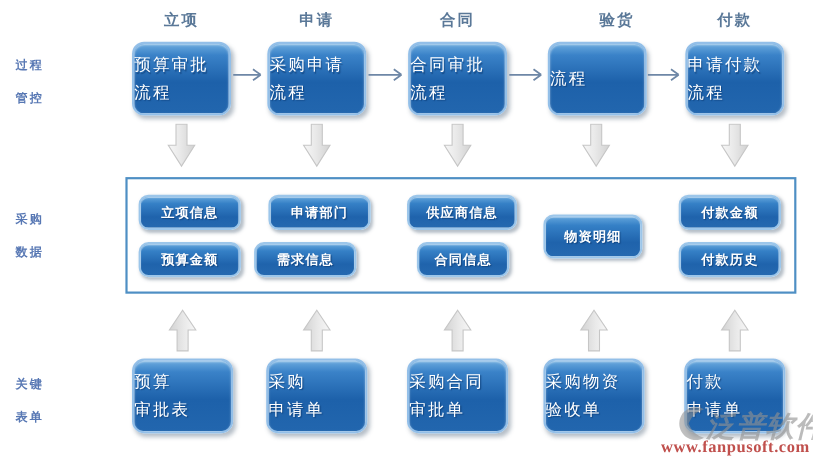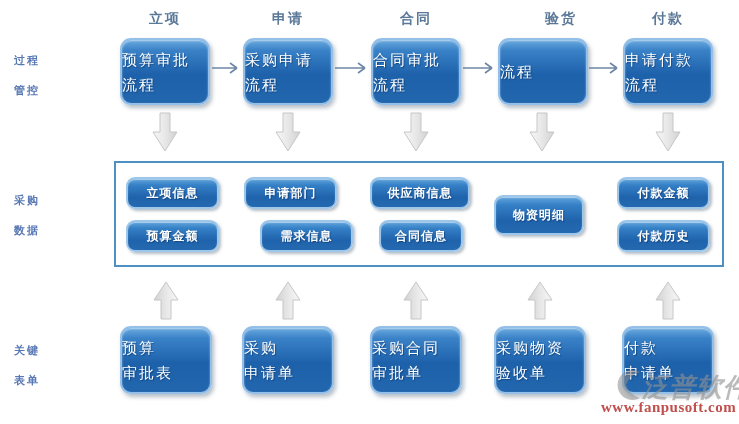--- a/index.html
+++ b/index.html
@@ -139,21 +139,21 @@
     </svg>
   <svg class="arrow-block" style="left:654px;top:112px" width="28" height="42">
       <path d="M9,1 h10 v19 h7 l-12,19 -12,-19 h7 z" fill="url(#blkGrad)" stroke="#c6c6c6"></path>
     </svg>
 
   <div class="panel"></div>
 
   <div class="box-sm" style="left:126px;top:177px;width:93px">立项信息</div>
   <div class="box-sm" style="left:126px;top:220px;width:93px">预算金额</div>
   <div class="box-sm" style="left:244px;top:177px;width:93px">申请部门</div>
-  <div class="box-sm" style="left:260px;top:220px;width:93px">需求信息</div>
+  <div class="box-sm" style="left:231px;top:220px;width:93px">需求信息</div>
   <div class="box-sm" style="left:370px;top:177px;width:100px">供应商信息</div>
   <div class="box-sm" style="left:379px;top:220px;width:84px">合同信息</div>
   <div class="box-sm" style="left:494px;top:195px;width:90px;height:40px">物资明细</div>
   <div class="box-sm" style="left:617px;top:177px;width:93px">付款金额</div>
   <div class="box-sm" style="left:617px;top:220px;width:93px">付款历史</div>
 
   <svg class="arrow-block" style="left:152px;top:281px" width="28" height="40">
       <path d="M9,1 h10 v19 h7 l-12,18 -12,-18 h7 z" fill="url(#blkGrad)" stroke="#c6c6c6" transform="rotate(180 14 19.5)"></path>
     </svg>
   <svg class="arrow-block" style="left:274px;top:281px" width="28" height="40">

